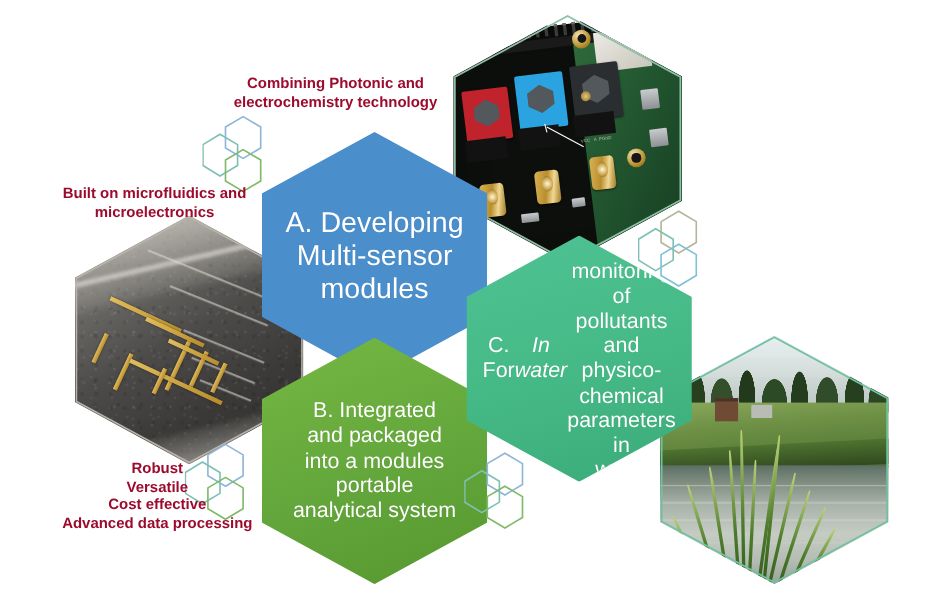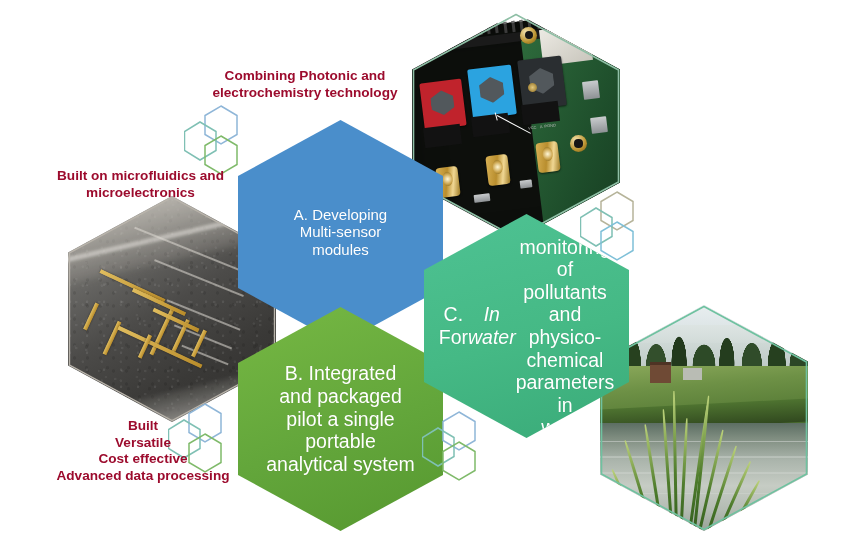--- a/index.html
+++ b/index.html
@@ -22,21 +22,21 @@
     display:flex;align-items:center;justify-content:center;
     text-align:center;color:#ffffff;line-height:1.16;
     padding:0 16px;box-sizing:border-box;
     white-space:pre-line;
     text-shadow:0 0 1px rgba(0,0,0,.10);
   }
   .hex-label i{font-style:italic;}
 
   
   #hexA{left:238px;top:120px;width:205px;height:224px;background:#4a8ecb;}
-  #hexA .hex-label{font-size:15px;}
+  #hexA .hex-label{font-size:26px;}
   #hexB{left:238px;top:307px;width:205px;height:224px;background:linear-gradient(160deg,#76b843 0%,#63a63b 55%,#56982f 100%);}
   #hexB .hex-label{font-size:19.5px;}
   #hexC{left:424px;top:214px;width:205px;height:224px;background:linear-gradient(165deg,#4ec293 0%,#45b985 55%,#3aab79 100%);}
   #hexC .hex-label{font-size:19.5px;}
 
   
   #hexPCB{left:412px;top:13px;width:208px;height:226px;}
   #hexChip{left:68px;top:196px;width:208px;height:226px;}
   #hexPond{left:600px;top:305px;width:208px;height:226px;}
 
@@ -272,21 +272,21 @@
 
   <div class="hex" id="hexA">
     <div class="hex-label">A. Developing
 Multi-sensor
 modules</div>
   </div>
 
   <div class="hex" id="hexB">
     <div class="hex-label">B. Integrated
 and packaged
-pilot a single
+into a modules
 portable
 analytical system</div>
   </div>
 
   <div class="hex" id="hexC">
     <div class="hex-label"><span>C. For </span><i>In water</i><span>
 monitoring of
 pollutants and
 physico-chemical
 parameters in
@@ -322,18 +322,18 @@
       <polygon points="37,2 53,11.5 53,30.5 37,40 21,30.5 21,11.5" fill="none" stroke="#8fb6d8" stroke-width="1.5"></polygon>
       <polygon points="16,18 32,27.5 32,46.5 16,56 0.5,46.5 0.5,27.5" fill="none" stroke="#7fc0b4" stroke-width="1.5"></polygon>
       <polygon points="37,32 53,41.5 53,60.5 37,70 21,60.5 21,41.5" fill="none" stroke="#7fba6a" stroke-width="1.5"></polygon>
     </svg>
   </div>
 
   <div class="cap-txt" id="cap1">Combining Photonic and
 electrochemistry technology</div>
   <div class="cap-txt" id="cap2">Built on microfluidics and
 microelectronics</div>
-  <div class="cap-txt" id="cap3">Built
+  <div class="cap-txt" id="cap3">Robust
 Versatile
 Cost effective
 Advanced data processing</div>
 
 </div>
 
 </body></html>

